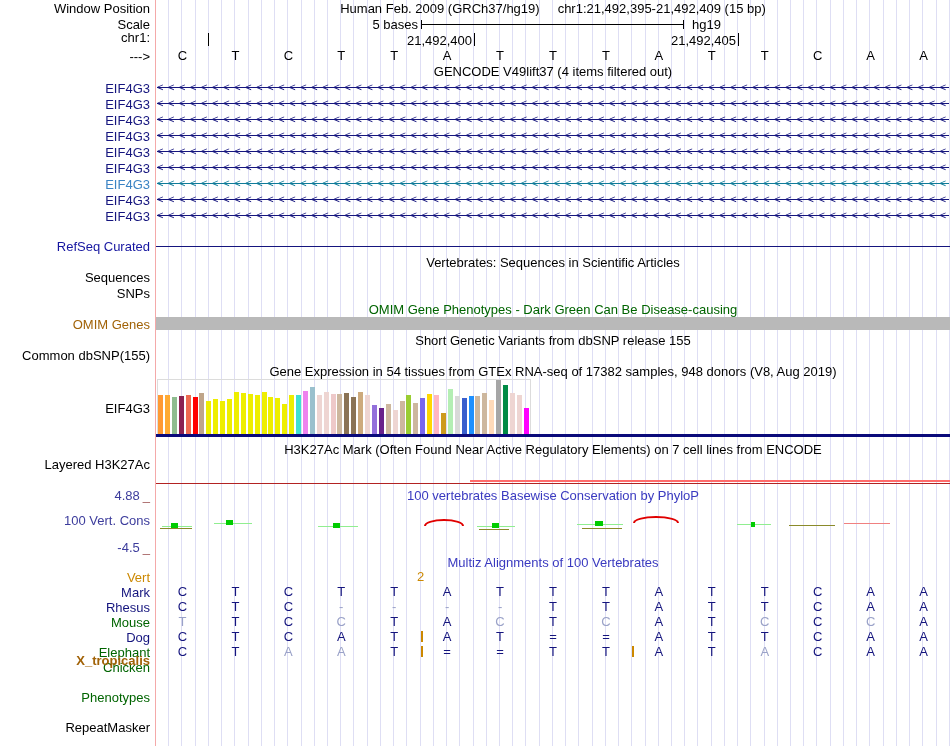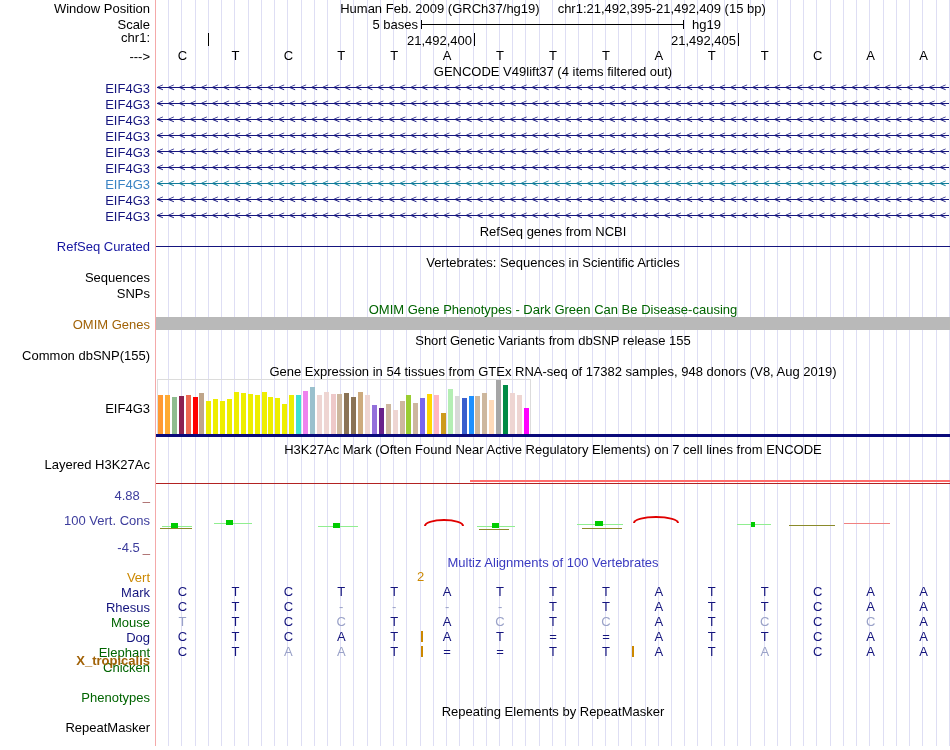--- a/index.html
+++ b/index.html
@@ -83,21 +83,20 @@
       <div class="lbl" style="top: 161px; color: rgb(21, 21, 126);">EIF4G3</div>
       <div class="aline" style="top: 160px; color: rgb(21, 21, 126);">&lt;&lt;&lt;&lt;&lt;&lt;&lt;&lt;&lt;&lt;&lt;&lt;&lt;&lt;&lt;&lt;&lt;&lt;&lt;&lt;&lt;&lt;&lt;&lt;&lt;&lt;&lt;&lt;&lt;&lt;&lt;&lt;&lt;&lt;&lt;&lt;&lt;&lt;&lt;&lt;&lt;&lt;&lt;&lt;&lt;&lt;&lt;&lt;&lt;&lt;&lt;&lt;&lt;&lt;&lt;&lt;&lt;&lt;&lt;&lt;&lt;&lt;&lt;&lt;&lt;&lt;&lt;&lt;&lt;&lt;&lt;&lt;&lt;&lt;&lt;&lt;&lt;&lt;&lt;&lt;</div>
       <div class="lbl" style="top: 177px; color: rgb(59, 132, 196);">EIF4G3</div>
       <div class="aline" style="top: 176px; color: rgb(15, 123, 153);">&lt;&lt;&lt;&lt;&lt;&lt;&lt;&lt;&lt;&lt;&lt;&lt;&lt;&lt;&lt;&lt;&lt;&lt;&lt;&lt;&lt;&lt;&lt;&lt;&lt;&lt;&lt;&lt;&lt;&lt;&lt;&lt;&lt;&lt;&lt;&lt;&lt;&lt;&lt;&lt;&lt;&lt;&lt;&lt;&lt;&lt;&lt;&lt;&lt;&lt;&lt;&lt;&lt;&lt;&lt;&lt;&lt;&lt;&lt;&lt;&lt;&lt;&lt;&lt;&lt;&lt;&lt;&lt;&lt;&lt;&lt;&lt;&lt;&lt;&lt;&lt;&lt;&lt;&lt;&lt;</div>
       <div class="lbl" style="top: 193px; color: rgb(21, 21, 126);">EIF4G3</div>
       <div class="aline" style="top: 192px; color: rgb(21, 21, 126);">&lt;&lt;&lt;&lt;&lt;&lt;&lt;&lt;&lt;&lt;&lt;&lt;&lt;&lt;&lt;&lt;&lt;&lt;&lt;&lt;&lt;&lt;&lt;&lt;&lt;&lt;&lt;&lt;&lt;&lt;&lt;&lt;&lt;&lt;&lt;&lt;&lt;&lt;&lt;&lt;&lt;&lt;&lt;&lt;&lt;&lt;&lt;&lt;&lt;&lt;&lt;&lt;&lt;&lt;&lt;&lt;&lt;&lt;&lt;&lt;&lt;&lt;&lt;&lt;&lt;&lt;&lt;&lt;&lt;&lt;&lt;&lt;&lt;&lt;&lt;&lt;&lt;&lt;&lt;&lt;</div>
       <div class="lbl" style="top: 209px; color: rgb(21, 21, 126);">EIF4G3</div>
       <div class="aline" style="top: 208px; color: rgb(21, 21, 126);">&lt;&lt;&lt;&lt;&lt;&lt;&lt;&lt;&lt;&lt;&lt;&lt;&lt;&lt;&lt;&lt;&lt;&lt;&lt;&lt;&lt;&lt;&lt;&lt;&lt;&lt;&lt;&lt;&lt;&lt;&lt;&lt;&lt;&lt;&lt;&lt;&lt;&lt;&lt;&lt;&lt;&lt;&lt;&lt;&lt;&lt;&lt;&lt;&lt;&lt;&lt;&lt;&lt;&lt;&lt;&lt;&lt;&lt;&lt;&lt;&lt;&lt;&lt;&lt;&lt;&lt;&lt;&lt;&lt;&lt;&lt;&lt;&lt;&lt;&lt;&lt;&lt;&lt;&lt;&lt;</div>
     </div>
 
-  <div class="ct" style="top:225px">RefSeq genes from NCBI</div>
   <div class="lbl" style="top:239px;color:#1515a0">RefSeq Curated</div>
   <div class="hline" style="left:156px;top:246px;width:794px;height:1px;background:#15157e"></div>
 
   <div class="ct" style="top:256px">Vertebrates: Sequences in Scientific Articles</div>
   <div class="lbl" style="top:270px">Sequences</div>
   <div class="lbl" style="top:286px">SNPs</div>
 
   <div class="ct" style="top:303px;color:#006400">OMIM Gene Phenotypes - Dark Green Can Be Disease-causing</div>
   <div class="lbl" style="top:317px;color:#a16207">OMIM Genes</div>
   <div class="hline" style="left:156px;top:317px;width:794px;height:13px;background:#b9b9b9"></div>
@@ -165,20 +164,21 @@
       <div style="position: absolute; left: 523.7px; top: 408px; width: 5px; height: 26px; background: rgb(255, 0, 255);"></div>
     </div>
   <div class="hline" style="left:156px;top:434px;width:794px;height:3px;background:#0a0a7a"></div>
 
   <div class="ct" style="top:443px">H3K27Ac Mark (Often Found Near Active Regulatory Elements) on 7 cell lines from ENCODE</div>
   <div class="lbl" style="top:457px">Layered H3K27Ac</div>
   <div class="hline" style="left:156px;top:483px;width:794px;height:1px;background:#b22222"></div>
   <div class="hline" style="left:470px;top:480px;width:480px;height:2px;background:#ff6b6b"></div>
 
   <div class="lbl" style="top:488px;color:#3c3c9c"><span>4.88</span><span class="mtick">_</span></div>
+  <div class="ct" style="top:489px;color:#3a3ac0">100 vertebrates Basewise Conservation by PhyloP</div>
   <div class="lbl" style="top:513px;color:#3c3c9c">100 Vert. Cons</div>
   <div class="lbl" style="top:540px;color:#3c3c9c"><span>-4.5</span><span class="mtick">_</span></div>
   <div id="phylop-features">
       <div style="position: absolute; left: 160px; top: 528px; width: 32px; height: 1px; background: rgb(138, 138, 42);"></div>
       <div style="position: absolute; left: 162px; top: 526px; width: 30px; height: 1px; background: rgb(144, 238, 144);"></div>
       <div style="position: absolute; left: 171px; top: 523px; width: 7px; height: 5px; background: rgb(0, 204, 0);"></div>
       <div style="position: absolute; left: 214px; top: 523px; width: 38px; height: 1px; background: rgb(144, 238, 144);"></div>
       <div style="position: absolute; left: 226px; top: 520px; width: 7px; height: 5px; background: rgb(0, 204, 0);"></div>
       <div style="position: absolute; left: 318px; top: 526px; width: 40px; height: 1px; background: rgb(144, 238, 144);"></div>
       <div style="position: absolute; left: 333px; top: 523px; width: 7px; height: 5px; background: rgb(0, 204, 0);"></div>
@@ -281,15 +281,14 @@
       <div class="cell" style="position: absolute; left: 923.533px; top: 645px; color: rgb(21, 21, 126);">A</div>
       <div class="lbl" style="top: 660px; color: rgb(0, 100, 0);">Chicken</div>
       <div class="lbl" style="top: 653px; color: #a16207; font-weight: bold;">X_tropicalis</div>
       <div class="lbl" style="top: 690px; color: rgb(0, 100, 0);">Phenotypes</div>
       <div style="position: absolute; left: 420.7px; top: 631px; width: 2px; height: 11px; background: rgb(204, 136, 0);"></div>
       <div style="position: absolute; left: 420.7px; top: 646px; width: 2px; height: 11px; background: rgb(204, 136, 0);"></div>
       <div style="position: absolute; left: 632.4px; top: 646px; width: 2px; height: 11px; background: rgb(204, 136, 0);"></div>
       <div class="cell" style="position: absolute; left: 420.667px; top: 570px; color: rgb(204, 136, 0);">2</div>
     </div>
 
-  <div class="ct" style="top:705px">Repeating Elements by RepeatMasker</div>
   <div class="lbl" style="top:720px">RepeatMasker</div>
 </div>
 
 </body></html>

